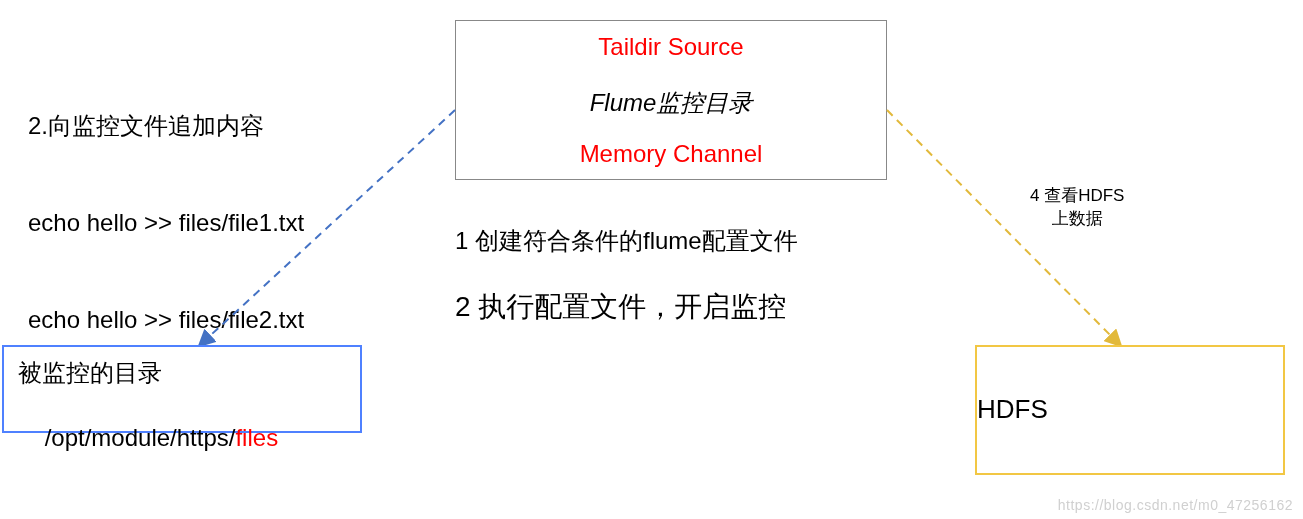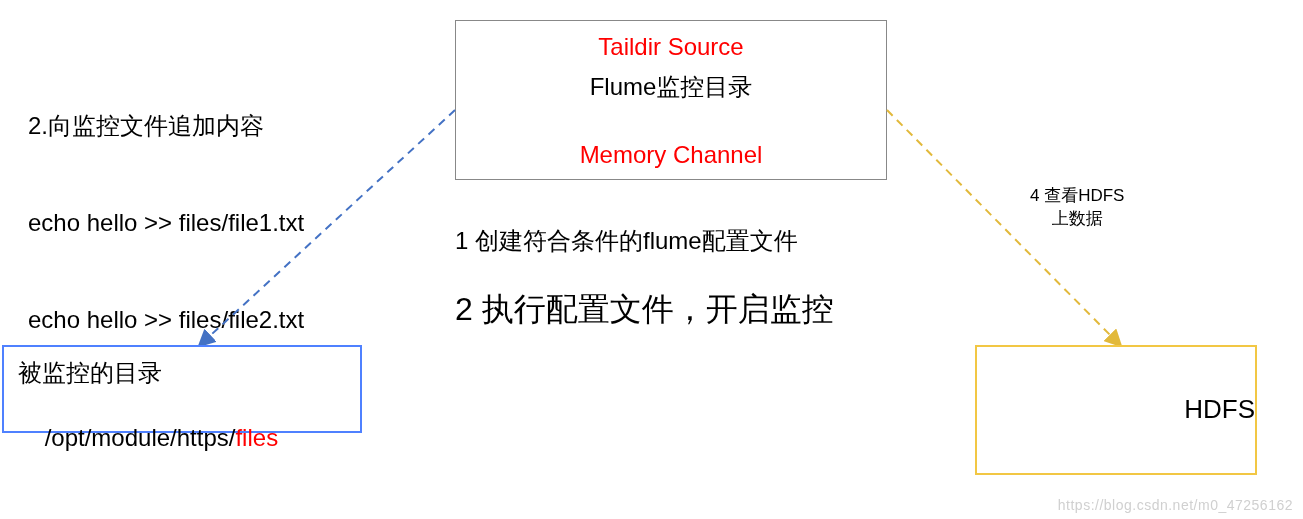--- a/index.html
+++ b/index.html
@@ -42,32 +42,32 @@
     left: 2px; top: 345px;
     width: 360px; height: 88px;
     border: 2px solid #4f81ff;
     font-size: 24px;
     padding: 10px 14px;
   }
 
   
   #hdfs-box {
     left: 975px; top: 345px;
-    width: 282px; height: 130px;
+    width: 310px; height: 130px;
     border: 2px solid #f2c744;
     font-size: 26px;
     text-align: center;
     display: flex;
     align-items: center;
-    justify-content: flex-end;
+    justify-content: flex-start;
   }
 
   
   #step1 { left: 455px; top: 225px; font-size: 24px; }
-  #step2 { left: 455px; top: 288px; font-size: 32px; }
+  #step2 { left: 455px; top: 288px; font-size: 28px; }
 
   
   #step4 { left: 1030px; top: 185px; font-size: 17px; text-align: center; }
 
   
   #watermark {
     right: 10px; bottom: 4px;
     font-size: 14px; color: #d0d0d0;
     letter-spacing: 0.5px;
     text-align: center;
@@ -81,22 +81,22 @@
 <div id="step3-block" class="abs t">
   <div class="black">2.向监控文件追加内容</div>
   <div class="black">echo hello &gt;&gt; files/file1.txt</div>
   <div class="black">echo hello &gt;&gt; files/file2.txt</div>
 </div>
 
 <div id="flume-box" class="abs box">
   <div style="display:flex;justify-content:space-around;margin-top:10px;">
     <span class="red t">Taildir Source</span>
   </div>
-  <div class="black t" style="margin-top:8px;">Flume监控目录</div>
-  <div class="red t" style="margin-top:35px;">Memory Channel</div>
+  <div class="black t" style="margin-top:24px;font-style:italic;">Flume监控目录</div>
+  <div class="red t" style="margin-top:18px;">Memory Channel</div>
 </div>
 
 <svg class="arrow" style="left:0;top:0;width:1303px;height:519px;">
   <defs>
     <marker id="ah-blue" viewBox="0 0 10 10" refX="8" refY="5" markerWidth="9" markerHeight="9" orient="auto-start-reverse">
       <path d="M 0 0 L 10 5 L 0 10 z" fill="#4472c4"></path>
     </marker>
   </defs>
   <line x1="455" y1="110" x2="200" y2="345" stroke="#4472c4" stroke-width="2" stroke-dasharray="8 6" marker-end="url(#ah-blue)"></line>
 </svg>

